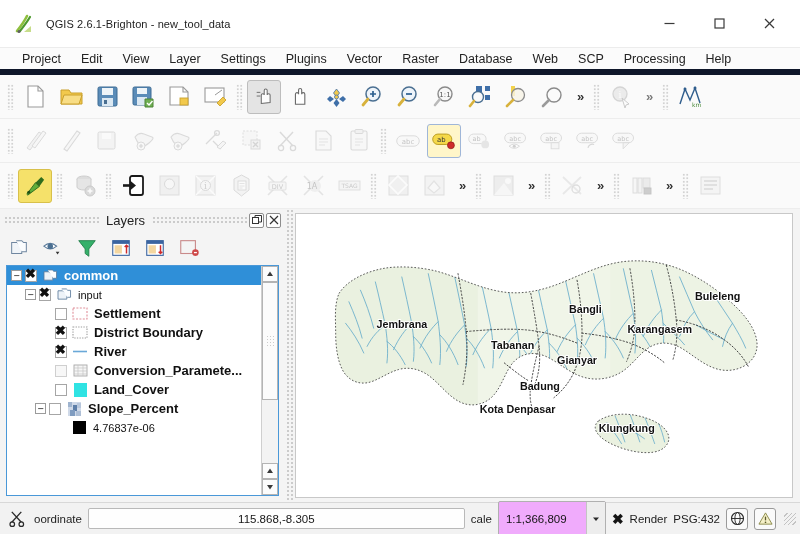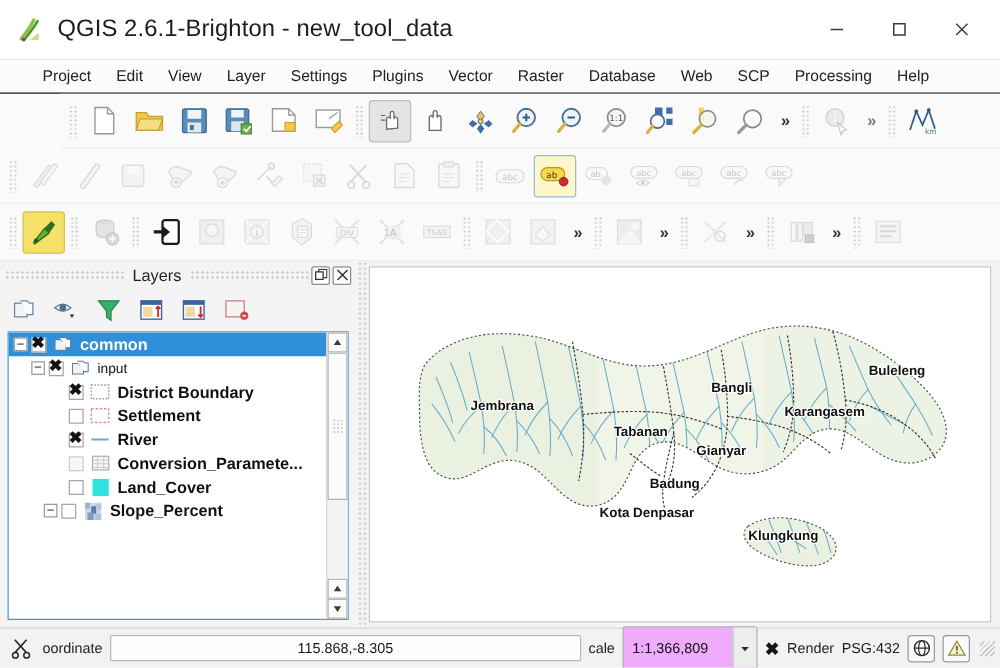--- a/index.html
+++ b/index.html
@@ -13,42 +13,42 @@
   }
   .app { width: 800px; height: 534px; display: flex; flex-direction: column; background: #fbfbfb; }
 
   
   .titlebar {
     height: 48px; flex: 0 0 48px; background: #ffffff;
     display: flex; align-items: center; padding: 0 0 0 14px;
     border-bottom: 1px solid #ececec;
   }
   .title-logo { width: 22px; height: 22px; flex: 0 0 22px; position: relative; margin-right: 10px; }
-  .title-text { font-size: 19px; color: #1d1d1d; letter-spacing: .1px; white-space: nowrap; }
+  .title-text { font-size: 11px; color: #1d1d1d; letter-spacing: .1px; white-space: nowrap; }
   .wincontrols { margin-left: auto; display: flex; height: 48px; }
   .wc { width: 50px; height: 48px; display: flex; align-items: center; justify-content: center; }
   .wc svg { display: block; }
   .wc:last-child { margin-right: 6px; }
 
   
   .menubar {
     height: 27px; flex: 0 0 27px; background: #fbfbfb;
-    display: flex; align-items: center; padding-left: 24px;
-    border-bottom: 1px solid #0f172a; gap: 0px;
+    display: flex; align-items: center; padding-left: 12px;
+    border-bottom: 6px solid #0f172a; gap: 0px;
   }
   .menu-item {
     font-size: 12.5px; color: #232323; padding: 3px 10px; white-space: nowrap;
   }
 
   
   .toolbar {
     display: flex; align-items: center; background: #fafafa;
     border-bottom: 1px solid #ededed; padding-left: 4px;
   }
-  .tb1 { height: 44px; flex: 0 0 44px; margin-left: 48px; }
+  .tb1 { height: 44px; flex: 0 0 44px; }
   .tb2 { height: 44px; flex: 0 0 44px; }
   .tb3 { height: 46px; flex: 0 0 46px; }
   .grip {
     width: 7px; height: 26px; margin: 0 3px; flex: 0 0 7px; opacity: .42;
     background-image: radial-gradient(#9a9a9a 0.9px, transparent 1px);
     background-size: 3.5px 3.5px;
   }
   .tbtn {
     width: 34px; height: 34px; flex: 0 0 34px; margin: 0 1px;
     display: flex; align-items: center; justify-content: center;
@@ -705,38 +705,38 @@
               <svg width="15" height="13" viewBox="0 0 16 14">
                   <path d="M1 3 h5 l1.5 1.5 h3 V12 H1z" fill="#eef3f8" stroke="#5a7a9a" stroke-width=".9"></path>
                   <path d="M5 1 h5 l1.5 1.5 h3 V10 h-3.5" fill="#fbfdff" stroke="#5a7a9a" stroke-width=".9"></path>
                 </svg>
             </div>
             <div class="lbl norm">input</div>
           </div>
 
           <div class="row">
             <div class="indent" style="width:45px"></div>
+            <div class="cbox"></div>
+            <div class="sym">
+              <svg width="16" height="13" viewBox="0 0 16 13">
+                  <rect x="1" y="1" width="14" height="11" fill="#fff" stroke="#e08f9a" stroke-width="1.1" stroke-dasharray="2 1.4"></rect>
+                </svg>
+            </div>
+            <div class="lbl">Settlement</div>
+          </div>
+
+          <div class="row">
+            <div class="indent" style="width:45px"></div>
             <div class="cbox x"></div>
             <div class="sym">
               <svg width="16" height="13" viewBox="0 0 16 13">
                   <rect x="1" y="1" width="14" height="11" fill="#fff" stroke="#9b9b9b" stroke-width="1.1" stroke-dasharray="1.3 1.3"></rect>
                 </svg>
             </div>
             <div class="lbl">District Boundary</div>
-          </div>
-
-          <div class="row">
-            <div class="indent" style="width:45px"></div>
-            <div class="cbox"></div>
-            <div class="sym">
-              <svg width="16" height="13" viewBox="0 0 16 13">
-                  <rect x="1" y="1" width="14" height="11" fill="#fff" stroke="#e08f9a" stroke-width="1.1" stroke-dasharray="2 1.4"></rect>
-                </svg>
-            </div>
-            <div class="lbl">Settlement</div>
           </div>
 
           <div class="row">
             <div class="indent" style="width:45px"></div>
             <div class="cbox x"></div>
             <div class="sym">
               <svg width="16" height="13" viewBox="0 0 16 13">
                   <line x1="1" y1="6.5" x2="15" y2="6.5" stroke="#6aa8d8" stroke-width="1.6"></line>
                 </svg>
             </div>
@@ -778,20 +778,29 @@
                   <rect x="1" y="0" width="4" height="5" fill="#9fb4cf"></rect>
                   <rect x="6" y="3" width="4" height="6" fill="#5d7ea8"></rect>
                   <rect x="10" y="1" width="4" height="5" fill="#b8c7dc"></rect>
                   <rect x="3" y="8" width="5" height="6" fill="#7f9cc0"></rect>
                   <rect x="9" y="9" width="5" height="5" fill="#aebfd6"></rect>
                 </svg>
             </div>
             <div class="lbl">Slope_Percent</div>
           </div>
 
+          <div class="row">
+            <div class="indent" style="width:62px"></div>
+            <div class="sym">
+              <svg width="15" height="13" viewBox="0 0 15 13">
+                  <rect x="1" y="0" width="13" height="13" fill="#000"></rect>
+                </svg>
+            </div>
+            <div class="lbl norm">4.76837e-06</div>
+          </div>
 
         </div>
 
         <div class="scrollbar">
           <div class="sb-btn">
             <svg width="8" height="8" viewBox="0 0 8 8">
                 <path d="M4 1.5 L7 6 H1 Z" fill="#3a3a3a"></path>
               </svg>
           </div>
           <div class="sb-track">

